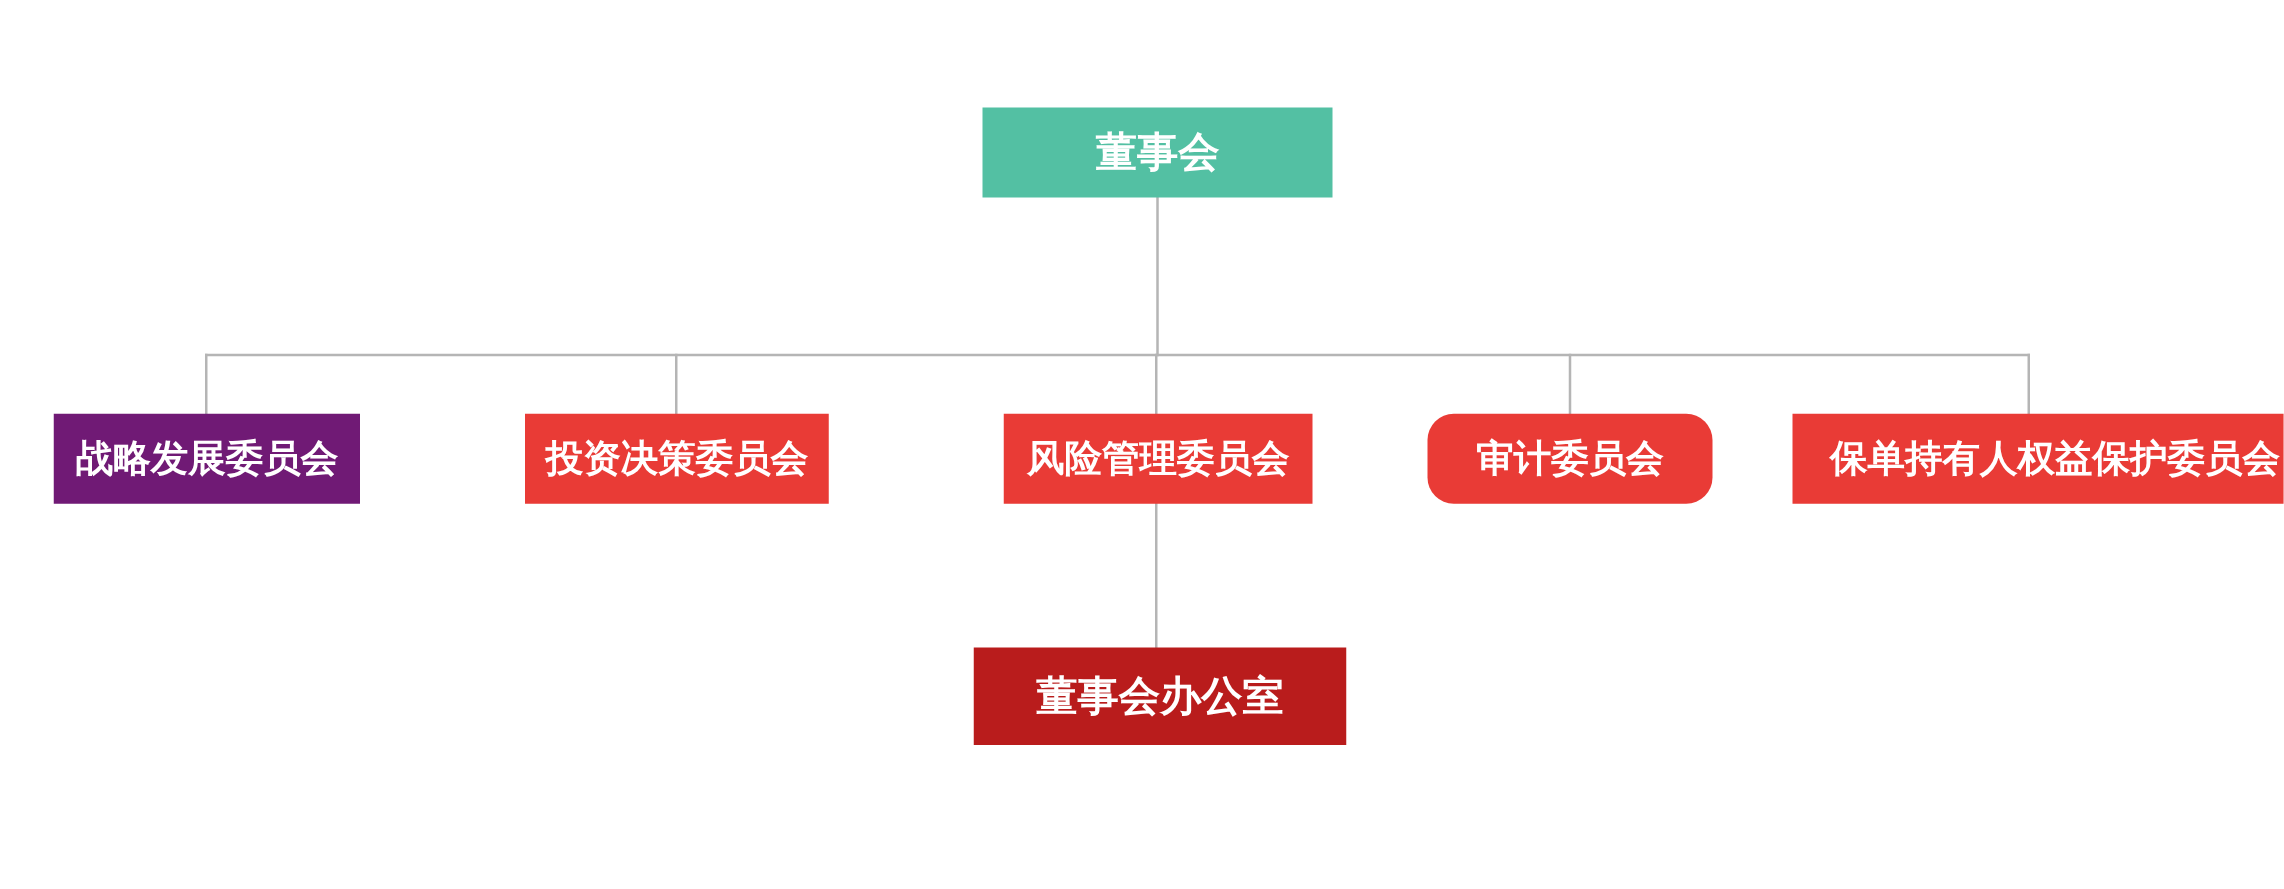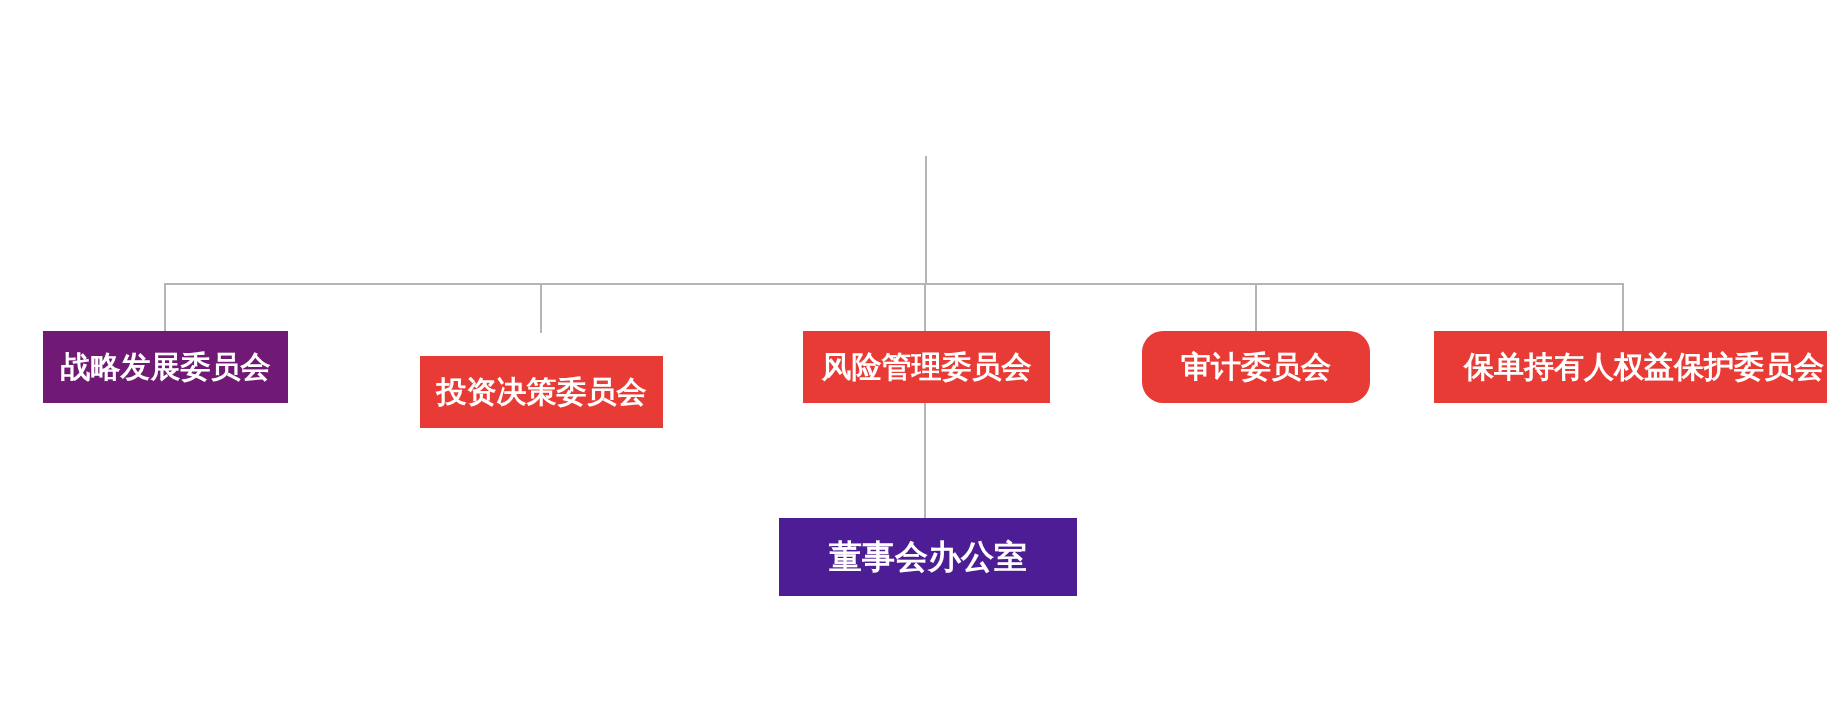--- a/index.html
+++ b/index.html
@@ -57,34 +57,37 @@
 
   <div class="line v root-drop" style="background-color: rgb(181, 181, 181);"></div>
   <div class="line h bus" style="background-color: rgb(181, 181, 181);"></div>
   <div class="line v drop-c1" style="background-color: rgb(181, 181, 181);"></div>
   <div class="line v drop-c2" style="background-color: rgb(181, 181, 181);"></div>
   <div class="line v drop-c3" style="background-color: rgb(181, 181, 181);"></div>
   <div class="line v drop-c4" style="background-color: rgb(181, 181, 181);"></div>
   <div class="line v drop-c5" style="background-color: rgb(181, 181, 181);"></div>
   <div class="line v office-drop" style="background-color: rgb(181, 181, 181);"></div>
 
+  <div class="node root-node" style="background-color: rgb(83, 192, 163);">
+    <span class="label">董事会</span>
+  </div>
 
   <div class="node committee c1" style="background-color: #701a75;">
     <span class="label">战略发展委员会</span>
   </div>
-  <div class="node committee c2" style="background-color: rgb(233, 59, 54); margin-top: 25px;">
+  <div class="node committee c2" style="background-color: rgb(233, 59, 54);">
     <span class="label">投资决策委员会</span>
   </div>
   <div class="node committee c3" style="background-color: rgb(233, 59, 54);">
     <span class="label">风险管理委员会</span>
   </div>
   <div class="node committee c4" style="background-color: rgb(233, 59, 54);">
     <span class="label">审计委员会</span>
   </div>
   <div class="node committee c5" style="background-color: rgb(233, 59, 54);">
     <span class="label">保单持有人权益保护委员会</span>
   </div>
 
-  <div class="node office-node" style="background-color: #4c1d95;">
+  <div class="node office-node" style="background-color: #b91c1c;">
     <span class="label">董事会办公室</span>
   </div>
 
 </div>
 
 </body></html>

